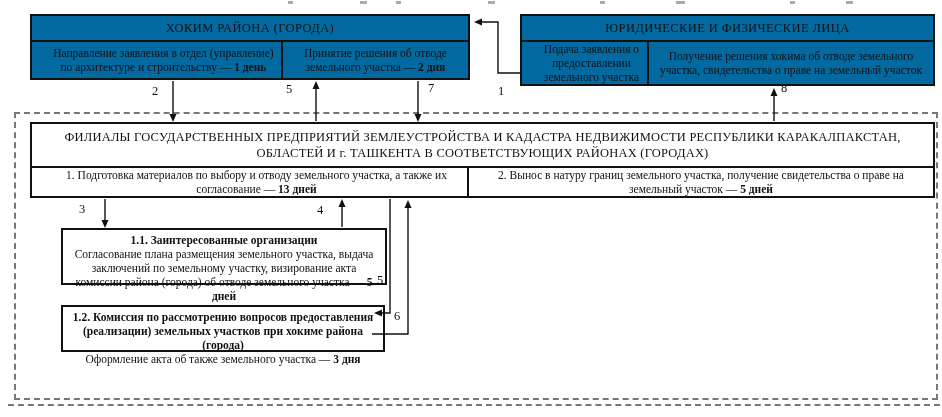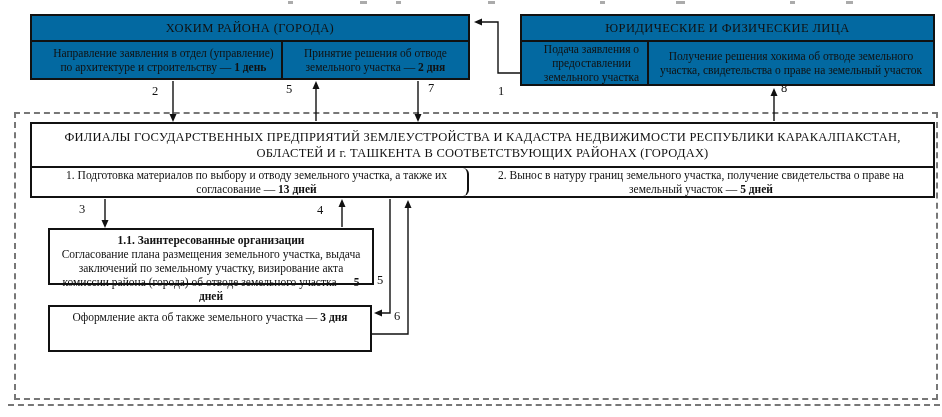--- a/index.html
+++ b/index.html
@@ -22,21 +22,21 @@
   }
   .cell-divider{border-right:2px solid #111;padding-left:20px;}
   .bigbox{position:absolute;border:2px solid #111;background:#fff;box-sizing:border-box;}
   .bigbox-hdr{
     display:flex;align-items:center;justify-content:center;text-align:center;
     font-size:12.5px;line-height:1.3;letter-spacing:.2px;
     border-bottom:2px solid #111;box-sizing:border-box;padding:0 8px;
   }
   .subbox{
     position:absolute;border:2px solid #111;background:#fff;box-sizing:border-box;
-    text-align:center;font-size:11.5px;line-height:1.22;padding:3px 6px;
+    text-align:center;font-size:11.5px;line-height:1.22;padding:3px 6px;margin-left:13px;
   }
   .subbox .ttl{font-weight:bold;}
   .dashed-region{
     position:absolute;border:2px dashed #777;box-sizing:border-box;background:transparent;
   }
   .dash-line{position:absolute;border-top:2px dashed #777;height:0;}
   .num{
     position:absolute;font-size:12.5px;transform:translate(-50%,-50%);
     background:transparent;line-height:1;
   }
@@ -94,41 +94,42 @@
   </div>
 
   <div class="bigbox" style="left:30px;top:122px;width:905px;height:76px;">
     <div class="bigbox-hdr" style="height:44px;">
       <div>
         <span>ФИЛИАЛЫ ГОСУДАРСТВЕННЫХ ПРЕДПРИЯТИЙ ЗЕМЛЕУСТРОЙСТВА И КАДАСТРА НЕДВИЖИМОСТИ РЕСПУБЛИКИ КАРАКАЛПАКСТАН,</span><br>
         <span>ОБЛАСТЕЙ И г. ТАШКЕНТА В СООТВЕТСТВУЮЩИХ РАЙОНАХ (ГОРОДАХ)</span>
       </div>
     </div>
     <div class="tbl-row" style="height:28px;">
-      <div class="cell cell-divider" style="width:437px;border-radius:6px;">
+      <div class="cell cell-divider" style="width:437px;">
         <div>
           <span>1. Подготовка материалов по выбору и отводу земельного участка, а также их согласование — </span><b>13 дней</b>
         </div>
       </div>
       <div class="cell" style="width:464px;">
         <div>
           <span>2. Вынос в натуру границ земельного участка, получение свидетельства о праве на земельный участок — </span><b>5 дней</b>
         </div>
       </div>
     </div>
   </div>
 
   <div class="subbox" style="left:48px;top:228px;width:326px;height:57px;">
     <div class="ttl">1.1. Заинтересованные организации</div>
     <div>
       <span>Согласование плана размещения земельного участка, выдача заключений по земельному участку, визирование акта комиссии района (города) об отводе земельного участка — </span><b>5 дней</b>
     </div>
   </div>
 
   <div class="subbox" style="left:48px;top:305px;width:324px;height:47px;">
+    <div class="ttl">1.2. Комиссия по рассмотрению вопросов предоставления (реализации) земельных участков при хокиме района (города)</div>
     <div>
       <span>Оформление акта об также земельного участка — </span><b>3 дня</b>
     </div>
   </div>
 
   <svg class="overlay" width="942" height="417" viewBox="0 0 942 417">
     <g stroke="#111" stroke-width="1.4" fill="none">
 
       <path d="M520,73 H498 V22 H479"></path>
 

